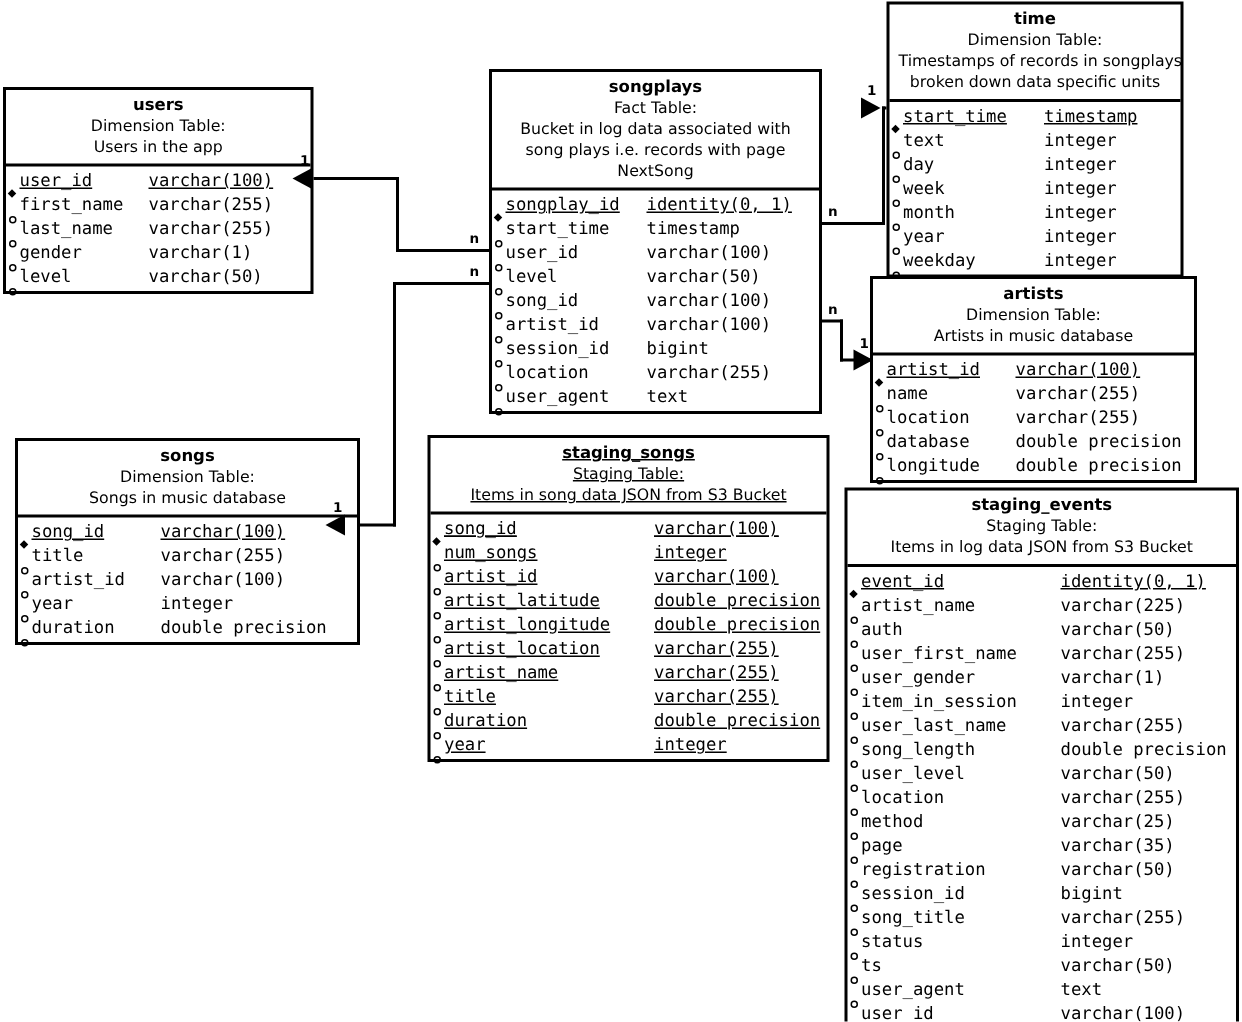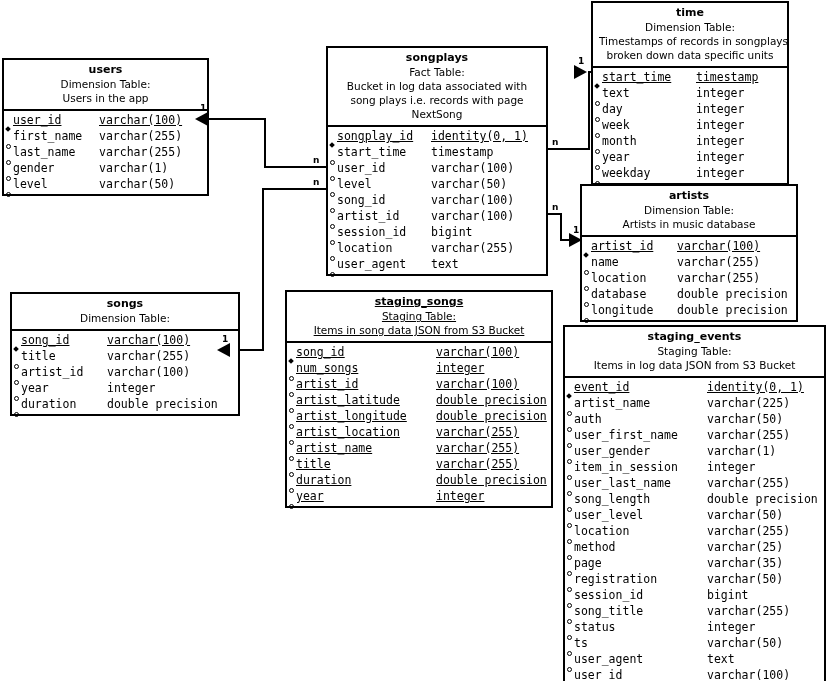--- a/index.html
+++ b/index.html
@@ -214,20 +214,21 @@
       <div class="row"><span class="mk fk"></span><span class="nm" style="width:86px">location</span><span class="ty">varchar(255)</span></div>
       <div class="row"><span class="mk fk"></span><span class="nm" style="width:86px">database</span><span class="ty">double precision</span></div>
       <div class="row"><span class="mk fk"></span><span class="nm" style="width:86px">longitude</span><span class="ty">double precision</span></div>
     </div>
   </div>
 
   <div class="entity" style="left:10px; top:292px; width:230px;">
     <div class="ent-head">
       <div class="ent-title">songs</div>
       <div class="ent-sub">Dimension Table:</div>
+      <div class="ent-sub">Songs in music database</div>
     </div>
     <div class="ent-body">
       <div class="row pkrow"><span class="mk pk"></span><span class="nm" style="width:86px">song_id</span><span class="ty">varchar(100)</span></div>
       <div class="row"><span class="mk fk"></span><span class="nm" style="width:86px">title</span><span class="ty">varchar(255)</span></div>
       <div class="row"><span class="mk fk"></span><span class="nm" style="width:86px">artist_id</span><span class="ty">varchar(100)</span></div>
       <div class="row"><span class="mk fk"></span><span class="nm" style="width:86px">year</span><span class="ty">integer</span></div>
       <div class="row"><span class="mk fk"></span><span class="nm" style="width:86px">duration</span><span class="ty">double precision</span></div>
     </div>
   </div>
 

